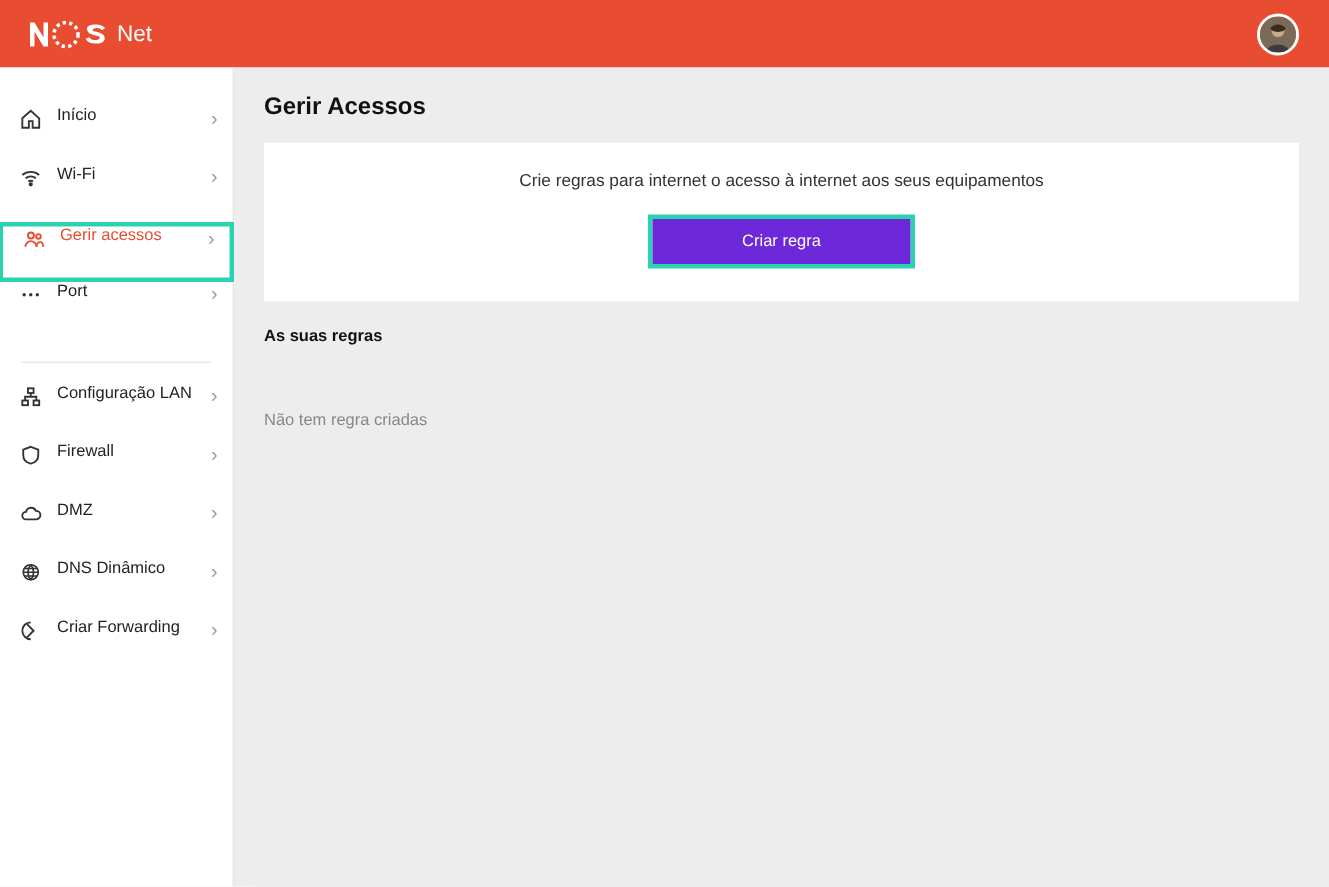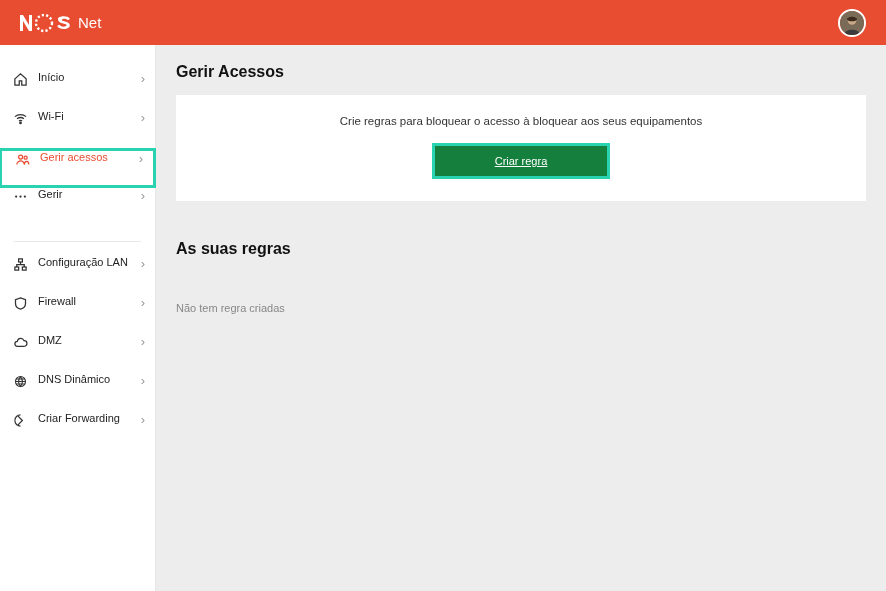--- a/index.html
+++ b/index.html
@@ -17,22 +17,22 @@
     .nav-item .lbl { flex:1; }
     .nav-item .chev { color:#999; font-size:13px; }
     .nav-item.active { color:#e84d32; border:3px solid #2ad3b0; height:40px; margin:-1px 0 0 -1px; width:calc(100% + 2px); }
     .nav-item.active .ic { color:#e84d32; }
     .divider { height:1px; background:#e8e8e8; margin:14px 14px; }
     .main { flex:1; background:#ededed; padding:18px 20px; }
     .page-title { font-size:16px; font-weight:700; color:#111; margin-bottom:14px; }
     .card { background:#fff; padding:20px 20px 22px 20px; text-align:center; }
     .card-txt { font-size:11.5px; color:#333; margin-bottom:16px; }
     .btn-wrap { display:inline-block; border:3px solid #2ad3b0; }
-    .btn { background:#15803d; color:#fff; border:none; font-size:11px; padding:9px 60px; cursor:pointer; display:block;text-decoration:underline; }
-    .section-title { font-size:16px; font-weight:700; color:#111; margin-top:39px; }
+    .btn { background:#6d28d9; color:#fff; border:none; font-size:11px; padding:9px 60px; cursor:pointer; display:block; }
+    .section-title { font-size:11px; font-weight:700; color:#111; margin-top:17px; }
     .empty { text-align:left; font-size:11px; color:#888; margin-top:44px; }
   </style>
 </head>
 <body>
 
 <div class="header">
   <div class="logo">
     <svg class="logo-mark" viewBox="0 0 52 20">
       <g fill="#fff">
         <path d="M0 2 h3 l6 10 V2 h3 v16 h-3 L3 8 v10 H0 Z"></path>
@@ -88,21 +88,21 @@
       <span class="chev">›</span>
     </div>
     <div class="nav-item">
       <span class="ic">
         <svg width="15" height="15" viewBox="0 0 24 24" fill="currentColor">
             <circle cx="5" cy="12" r="1.8"></circle>
             <circle cx="12" cy="12" r="1.8"></circle>
             <circle cx="19" cy="12" r="1.8"></circle>
           </svg>
       </span>
-      <span class="lbl">Gerir</span>
+      <span class="lbl">Port</span>
       <span class="chev">›</span>
     </div>
     <div class="divider"></div>
     <div class="nav-item">
       <span class="ic">
         <svg width="15" height="15" viewBox="0 0 24 24" fill="none" stroke="currentColor" stroke-width="2">
             <rect x="9" y="3" width="6" height="5"></rect>
             <rect x="3" y="16" width="6" height="5"></rect>
             <rect x="15" y="16" width="6" height="5"></rect>
             <path d="M12 8 V12 M6 16 V12 H18 V16"></path>
@@ -149,21 +149,21 @@
           </svg>
       </span>
       <span class="lbl">Criar Forwarding</span>
       <span class="chev">›</span>
     </div>
   </nav>
 
   <main class="main">
     <h1 class="page-title">Gerir Acessos</h1>
     <div class="card">
-      <div class="card-txt">Crie regras para bloquear o acesso à bloquear aos seus equipamentos</div>
+      <div class="card-txt">Crie regras para internet o acesso à internet aos seus equipamentos</div>
       <div class="btn-wrap">
         <button class="btn">Criar regra</button>
       </div>
     </div>
     <h2 class="section-title">As suas regras</h2>
     <div class="empty">Não tem regra criadas</div>
   </main>
 </div>
 
 </body></html>

